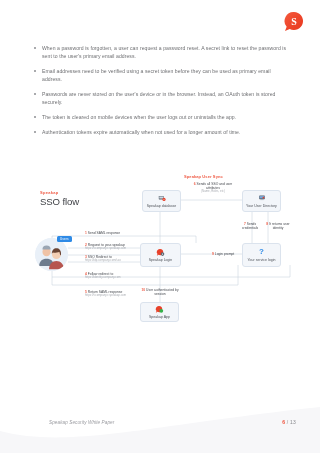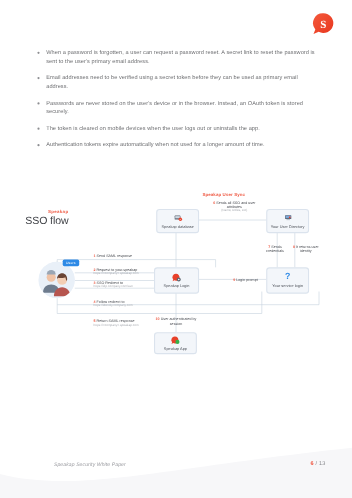--- a/index.html
+++ b/index.html
@@ -19,21 +19,21 @@
   
   .bullets{position:absolute;left:33px;top:44px;width:254px;}
   .bullet{position:relative;padding-left:9px;margin-bottom:6.2px;
           font-size:5.1px;line-height:8.4px;color:#6e6f72;letter-spacing:.06px;}
   .bullet:before{content:"";position:absolute;left:1px;top:3.4px;
           width:2px;height:2px;border-radius:50%;background:#8d8e92;}
 
   
   .diagram{position:absolute;left:0;top:150px;width:320px;height:200px;}
 
-  .dtitle{position:absolute;left:23px;top:40px;text-align:right;}
+  .dtitle{position:absolute;left:40px;top:40px;}
   .dtitle .kicker{font-size:4px;color:#ef5b45;letter-spacing:.3px;
         font-weight:bold;line-height:5px;}
   .dtitle .main{font-size:9.6px;color:#3d3f44;line-height:11px;
         letter-spacing:-.1px;margin-top:.5px;}
 
   
   .node{position:absolute;background:#f3f6fa;border:.6px solid #dbe3ed;
         border-radius:3px;display:flex;flex-direction:column;
         align-items:center;justify-content:center;}
   .node .nlabel{font-size:3.5px;color:#4d5158;text-align:center;

